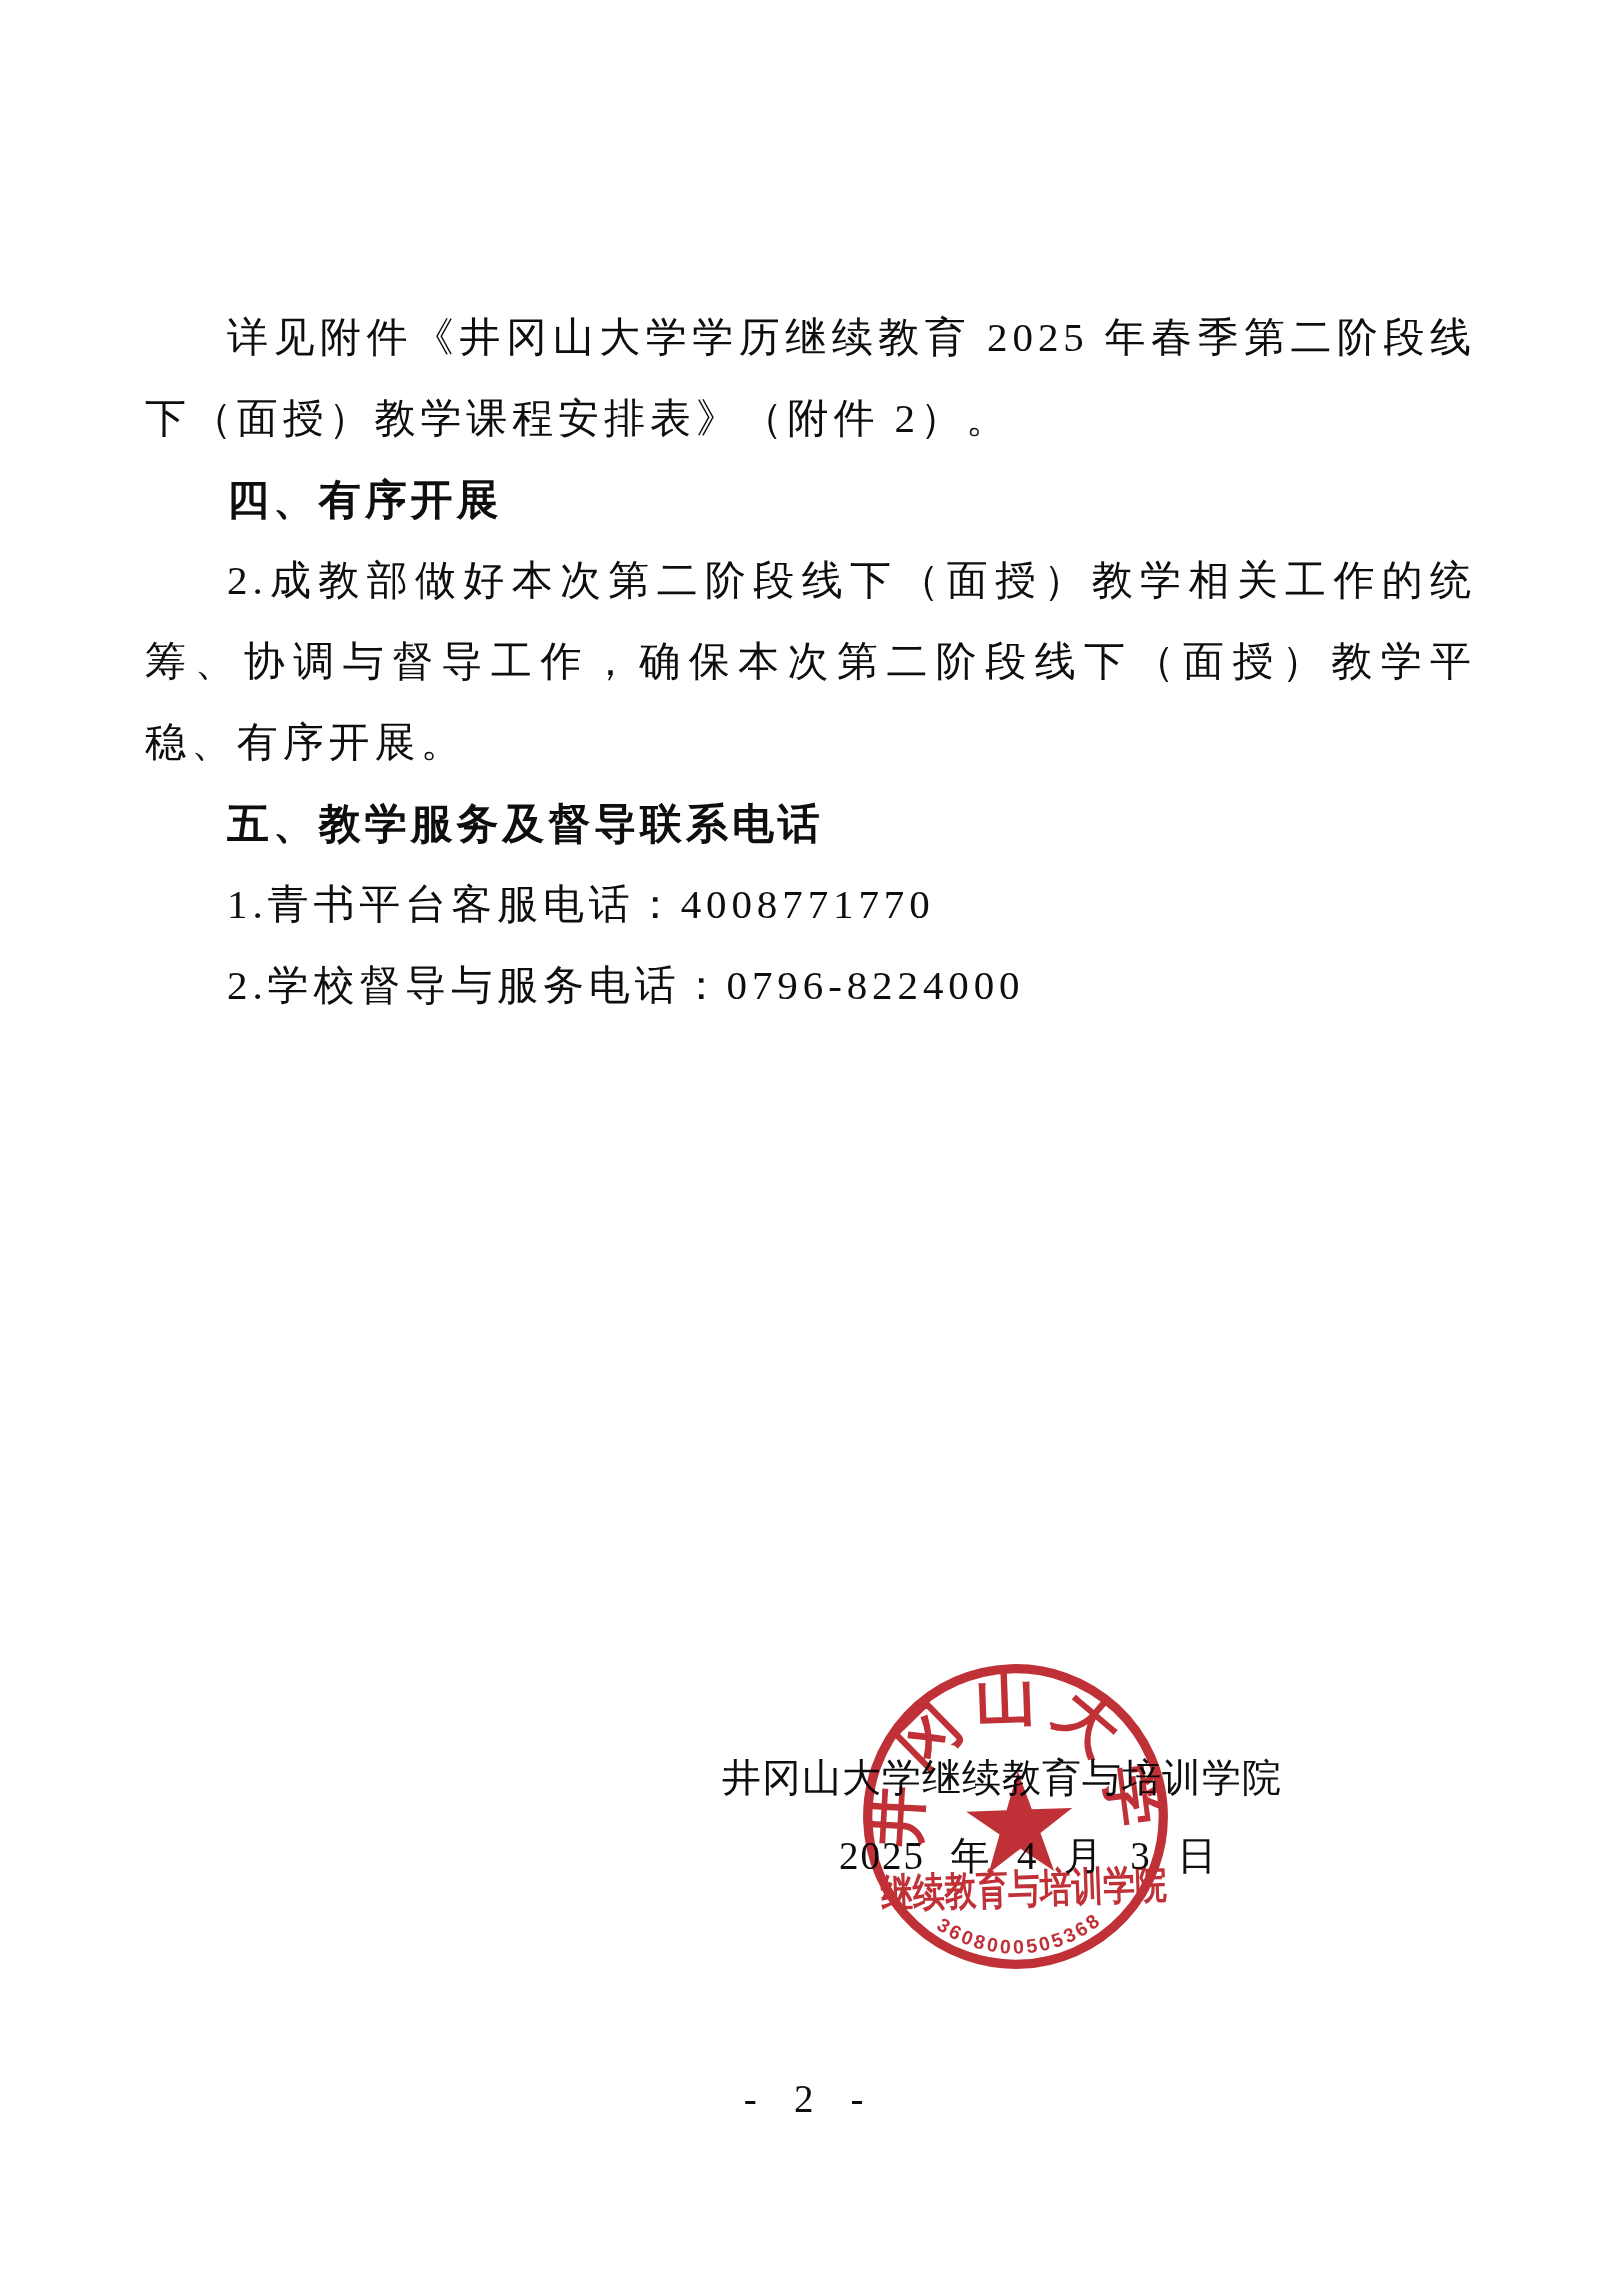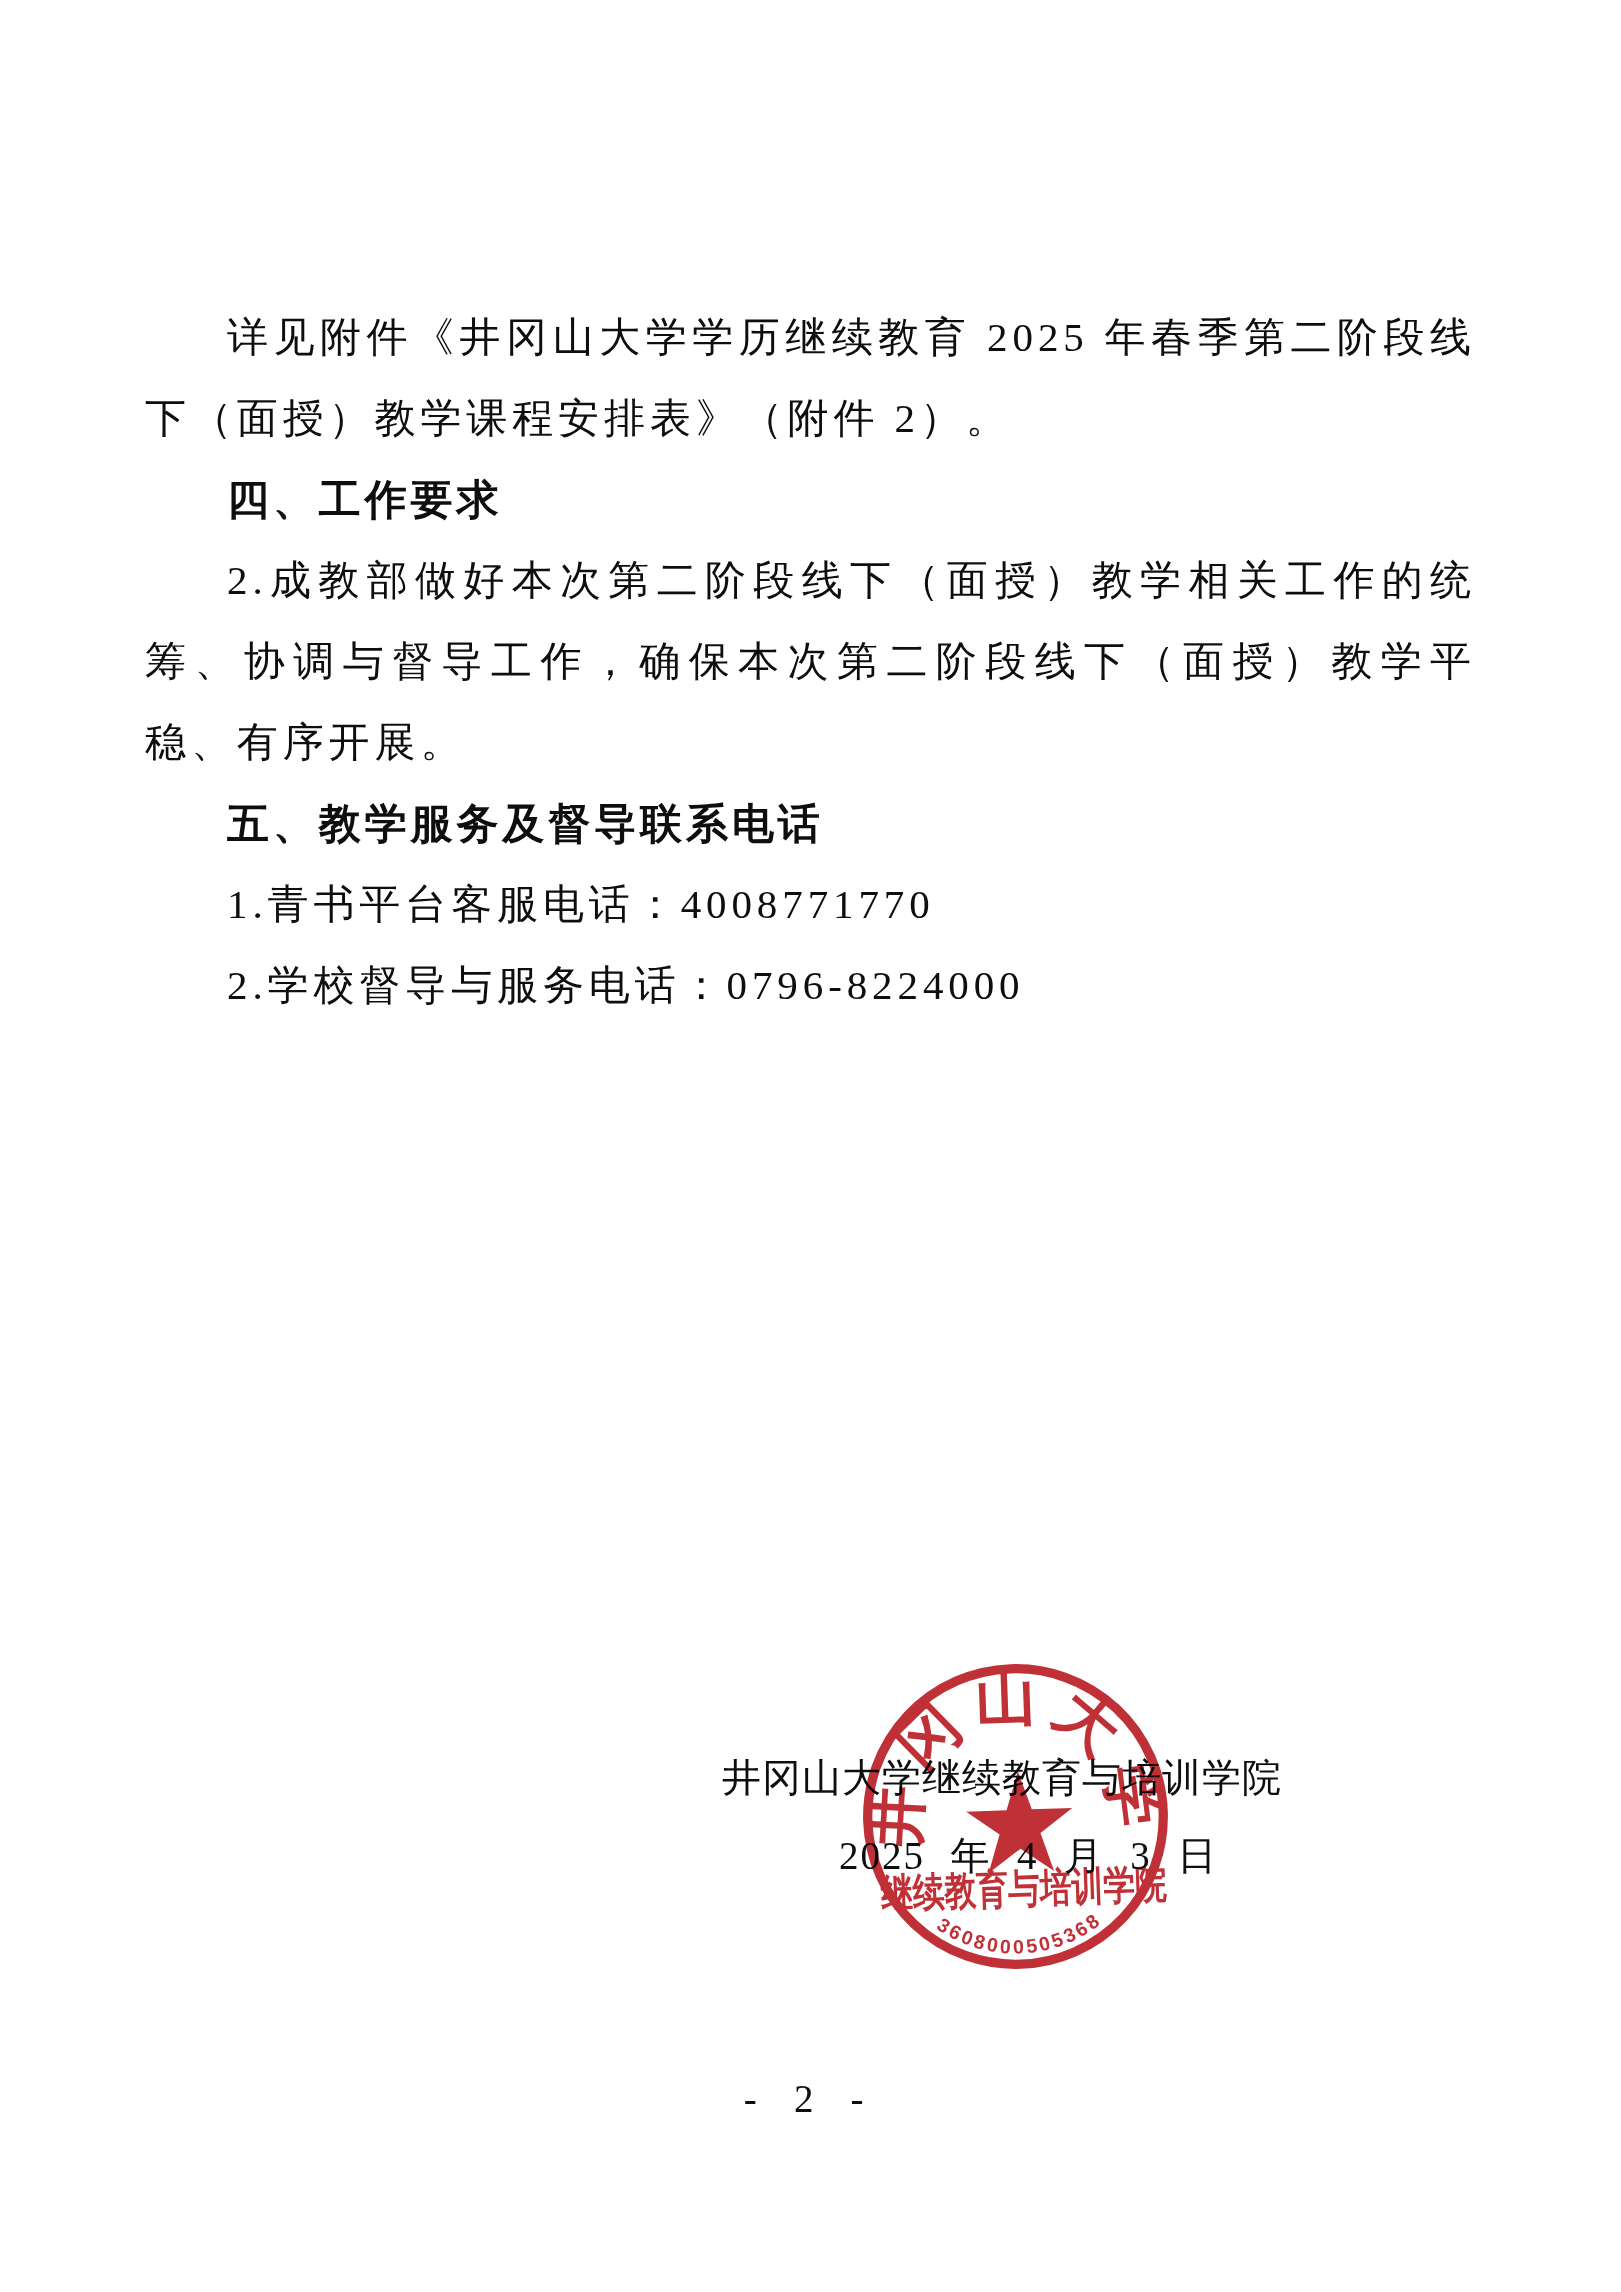--- a/index.html
+++ b/index.html
@@ -73,21 +73,21 @@
     font-family:"Liberation Serif","DejaVu Serif",serif;
   }
 </style>
 </head>
 <body>
 
 <div class="page">
 
   <div class="content">
     <p>详见附件《井冈山大学学历继续教育 2025 年春季第二阶段线下（面授）教学课程安排表》（附件 2）。</p>
-    <p class="heading">四、工作要求</p>
+    <p class="heading">四、有序开展</p>
     <p>2.成教部做好本次第二阶段线下（面授）教学相关工作的统筹、协调与督导工作，确保本次第二阶段线下（面授）教学平稳、有序开展。</p>
     <p class="heading">五、教学服务及督导联系电话</p>
     <p>1.青书平台客服电话：4008771770</p>
     <p>2.学校督导与服务电话：0796-8224000</p>
   </div>
 
   <div class="signature-org">井冈山大学继续教育与培训学院</div>
   <div class="signature-date">2025 年 4 月 3 日</div>
 
   <svg class="seal" viewBox="0 0 328 328" aria-hidden="true">

